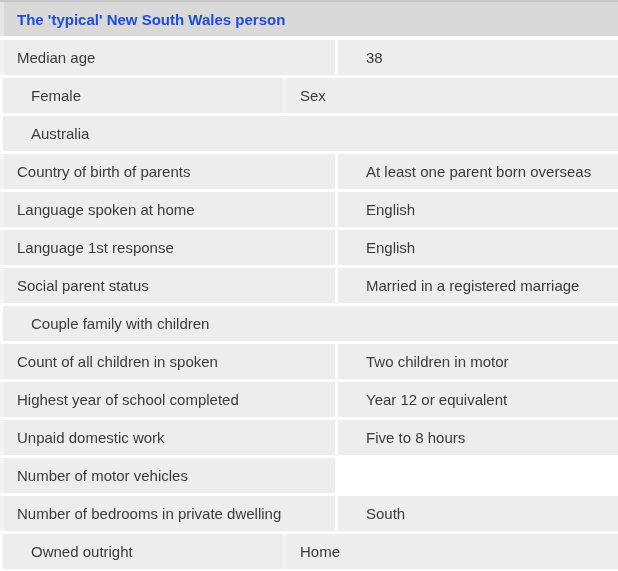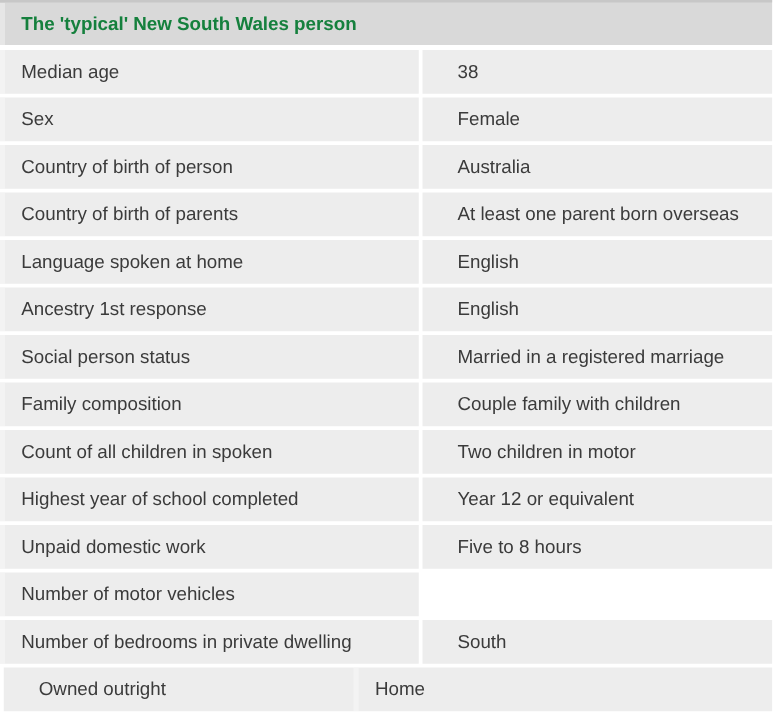--- a/index.html
+++ b/index.html
@@ -20,21 +20,21 @@
     height: 36px;
     margin-bottom: 4px;
     background: #d9d9d9;
     border-top: 2px solid #c7c7c7;
     box-shadow: inset 4px 0 0 rgba(255,255,255,0.35);
     display: flex;
     align-items: center;
     padding-left: 17px;
     font-size: 15px;
     font-weight: bold;
-    color: #15803d;
+    color: #1d4ed8;
   }
   .row {
     height: 35px;
     margin-bottom: 3px;
     display: flex;
   }
   .cell {
     box-sizing: border-box;
     background: #ededed;
     display: flex;
@@ -60,45 +60,43 @@
 
 <div class="table-wrap">
 
   <div class="header-row">The 'typical' New South Wales person</div>
 
   <div class="row">
     <div class="cell label">Median age</div>
     <div class="cell value">38</div>
   </div>
   <div class="row">
+    <div class="cell value">Female</div>
     <div class="cell label">Sex</div>
-    <div class="cell value">Female</div>
   </div>
   <div class="row">
-    <div class="cell label">Country of birth of person</div>
     <div class="cell value">Australia</div>
   </div>
   <div class="row">
     <div class="cell label">Country of birth of parents</div>
     <div class="cell value">At least one parent born overseas</div>
   </div>
   <div class="row">
     <div class="cell label">Language spoken at home</div>
     <div class="cell value">English</div>
   </div>
   <div class="row">
-    <div class="cell label">Ancestry 1st response</div>
+    <div class="cell label">Language 1st response</div>
     <div class="cell value">English</div>
   </div>
   <div class="row">
-    <div class="cell label">Social person status</div>
+    <div class="cell label">Social parent status</div>
     <div class="cell value">Married in a registered marriage</div>
   </div>
   <div class="row">
-    <div class="cell label">Family composition</div>
     <div class="cell value">Couple family with children</div>
   </div>
   <div class="row">
     <div class="cell label">Count of all children in spoken</div>
     <div class="cell value">Two children in motor</div>
   </div>
   <div class="row">
     <div class="cell label">Highest year of school completed</div>
     <div class="cell value">Year 12 or equivalent</div>
   </div>

